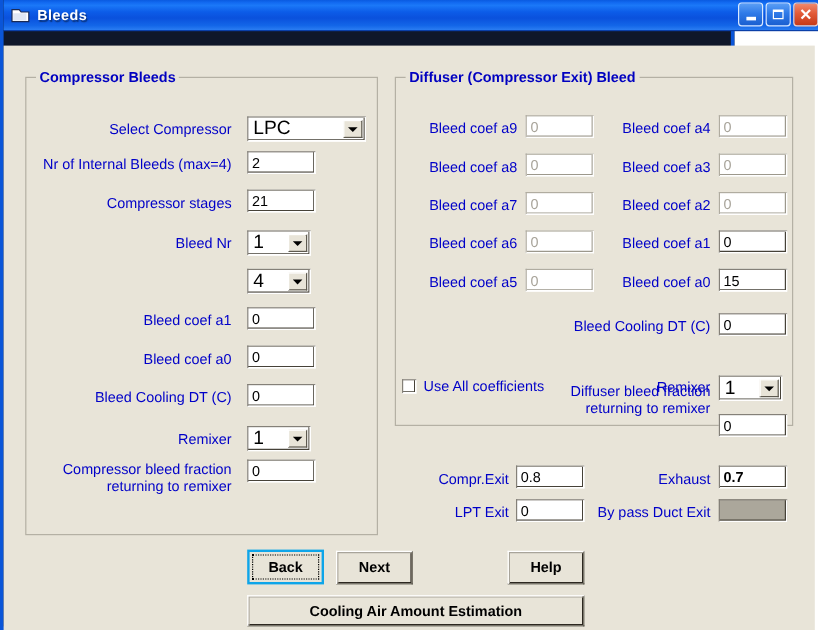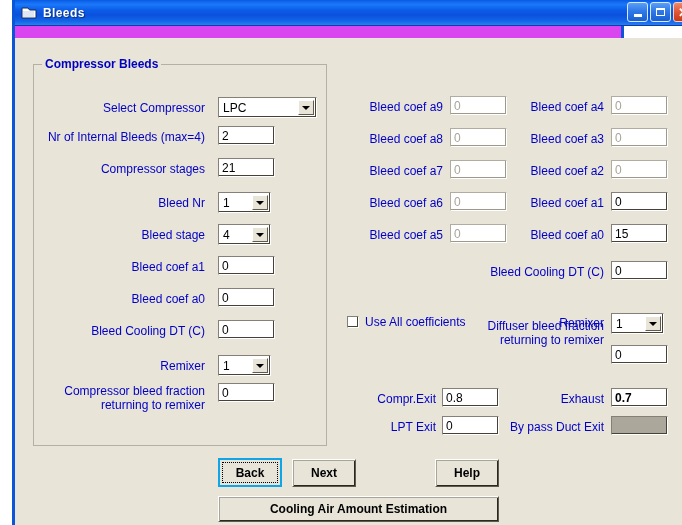--- a/index.html
+++ b/index.html
@@ -8,26 +8,26 @@
   }
   body {
     width: 682px; height: 525px;
     font-family: "Liberation Sans", sans-serif;
     overflow: hidden;
   }
 
   
   #window {
     position: absolute;
-    left: 12px; top: 0;
+    left: 0; top: 0;
     width: 612px; height: 525px;
     box-sizing: border-box;
     border: 3px solid #0a55d8;
     border-top: none;
-    background: #d946ef;
+    background: #0f172a;
   }
 
   
   #titlebar {
     position: absolute;
     left: 0; top: 0;
     width: 682px; height: 26px;
     background: linear-gradient(to bottom,
       #0a5ae0 0%, #1169f0 8%, #1b78f8 18%,
       #0c5ce8 40%, #0a51dd 60%, #1366e8 85%, #2a7df2 100%);
@@ -156,21 +156,21 @@
   }
 
   
   .cb {
     position: absolute;
     box-sizing: border-box;
     background: #ffffff;
     border: 1px solid;
     border-color: #848078 #ffffff #ffffff #848078;
     box-shadow: -1px -1px 0 0 #464238 inset;
-    font-size: 12px;
+    font-size: 16px;
     color: #000;
     display: flex;
     align-items: center;
     padding-left: 4px;
     overflow: hidden;
   }
   .cb .arrowbox {
     position: absolute;
     right: 2px; top: 2px; bottom: 2px;
     width: 16px;
@@ -276,21 +276,20 @@
     <div class="lbl r" style="left:50px; top:125px; width:140px;">Compressor stages</div>
     <div class="tf" style="left:203px; top:120px; width:57px; height:19px;">21</div>
 
     <div class="lbl r" style="left:50px; top:159px; width:140px;">Bleed Nr</div>
     <div class="cb" style="left:203px; top:154px; width:53px; height:21px;">1
       <div class="arrowbox">
           <i></i>
         </div>
     </div>
 
-    <div class="lbl r" style="left:50px; top:191px; width:140px;">Bleed stage</div>
     <div class="cb" style="left:203px; top:186px; width:53px; height:21px;">4
       <div class="arrowbox">
           <i></i>
         </div>
     </div>
 
     <div class="lbl r" style="left:50px; top:223px; width:140px;">Bleed coef a1</div>
     <div class="tf" style="left:203px; top:218px; width:57px; height:19px;">0</div>
 
     <div class="lbl r" style="left:50px; top:255px; width:140px;">Bleed coef a0</div>
@@ -305,20 +304,23 @@
           <i></i>
         </div>
     </div>
 
     <div class="lbl r two" style="left:28px; top:346px; width:162px;">
       <span>Compressor bleed fraction</span><br>
       <span>returning to remixer</span>
     </div>
     <div class="tf" style="left:203px; top:345px; width:57px; height:19px;">0</div>
 
+    <div class="group" style="left:326px; top:26px; width:332px; height:291px;">
+      <div class="legend">Diffuser (Compressor Exit) Bleed</div>
+    </div>
 
     <div class="lbl r" style="left:336px; top:63px; width:92px;">Bleed coef a9</div>
     <div class="tf dis" style="left:435px; top:58px; width:57px; height:19px;">0</div>
 
     <div class="lbl r" style="left:336px; top:95px; width:92px;">Bleed coef a8</div>
     <div class="tf dis" style="left:435px; top:90px; width:57px; height:19px;">0</div>
 
     <div class="lbl r" style="left:336px; top:127px; width:92px;">Bleed coef a7</div>
     <div class="tf dis" style="left:435px; top:122px; width:57px; height:19px;">0</div>
 

